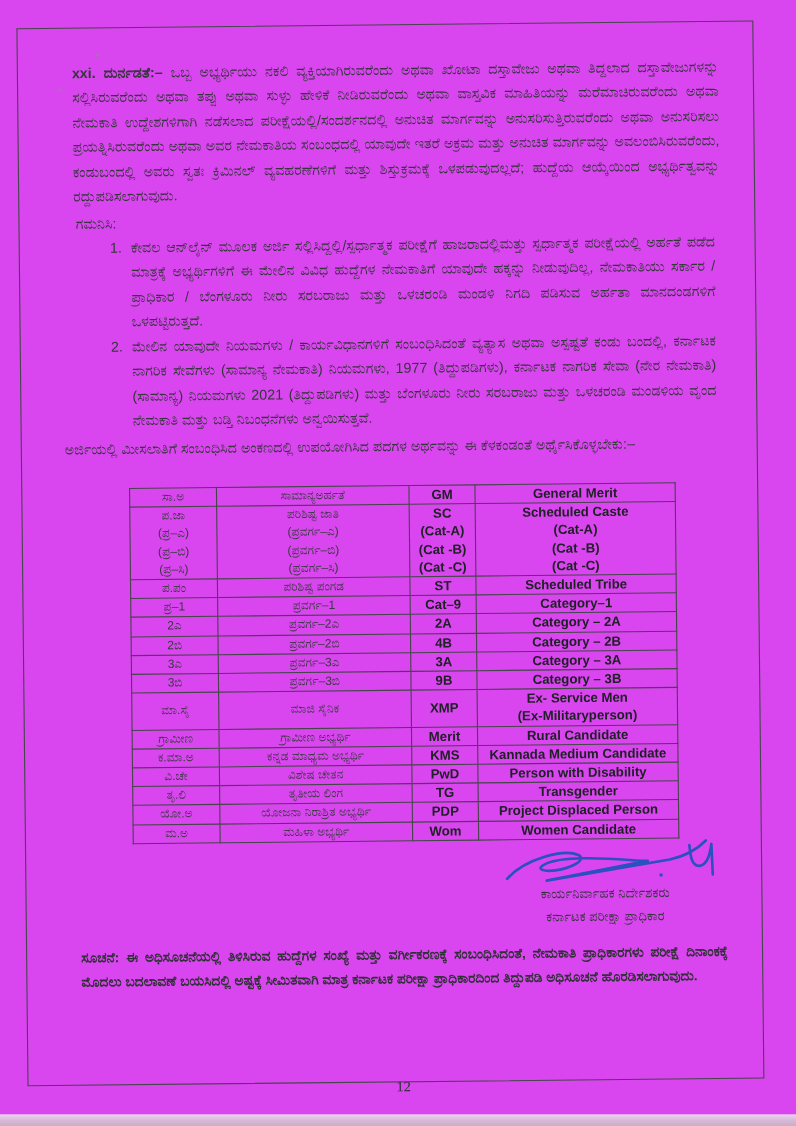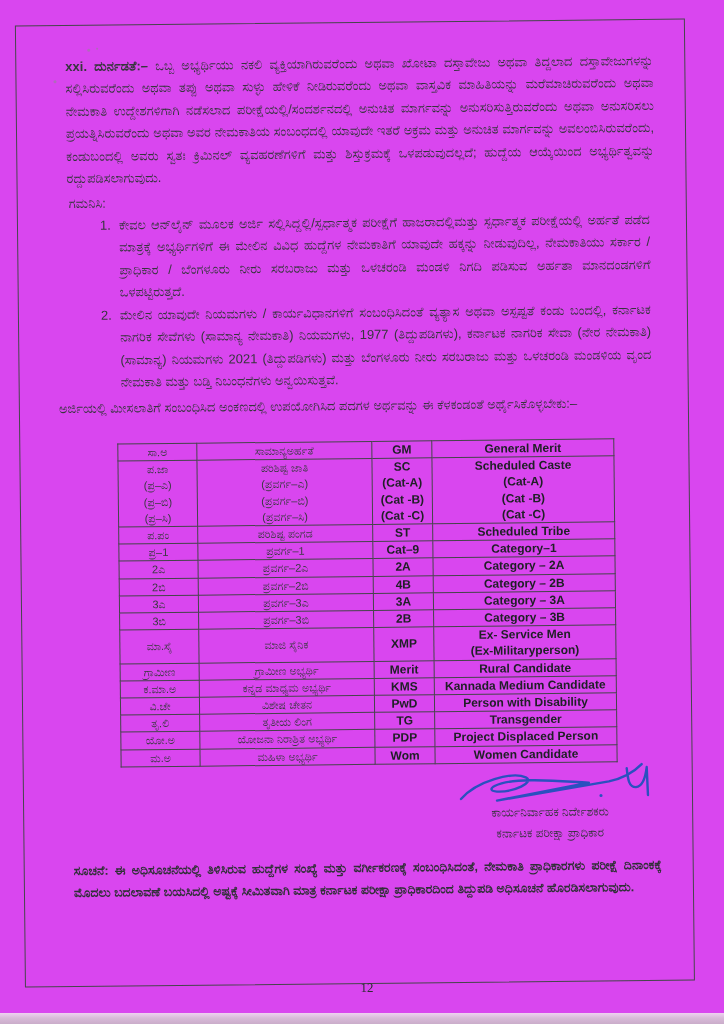--- a/index.html
+++ b/index.html
@@ -117,21 +117,21 @@
             </tr>
             <tr>
               <td class="c0">3ಎ</td>
               <td class="c1">ಪ್ರವರ್ಗ–3ಎ</td>
               <td class="c2">3A</td>
               <td class="c3">Category – 3A</td>
             </tr>
             <tr>
               <td class="c0">3ಬಿ</td>
               <td class="c1">ಪ್ರವರ್ಗ–3ಬಿ</td>
-              <td class="c2">2B</td>
+              <td class="c2">9B</td>
               <td class="c3">Category – 3B</td>
             </tr>
             <tr>
               <td class="c0">ಮಾ.ಸೈ</td>
               <td class="c1">ಮಾಜಿ ಸೈನಿಕ</td>
               <td class="c2">XMP</td>
               <td class="c3">Ex- Service Men
 (Ex-Militaryperson)</td>
             </tr>
             <tr>

